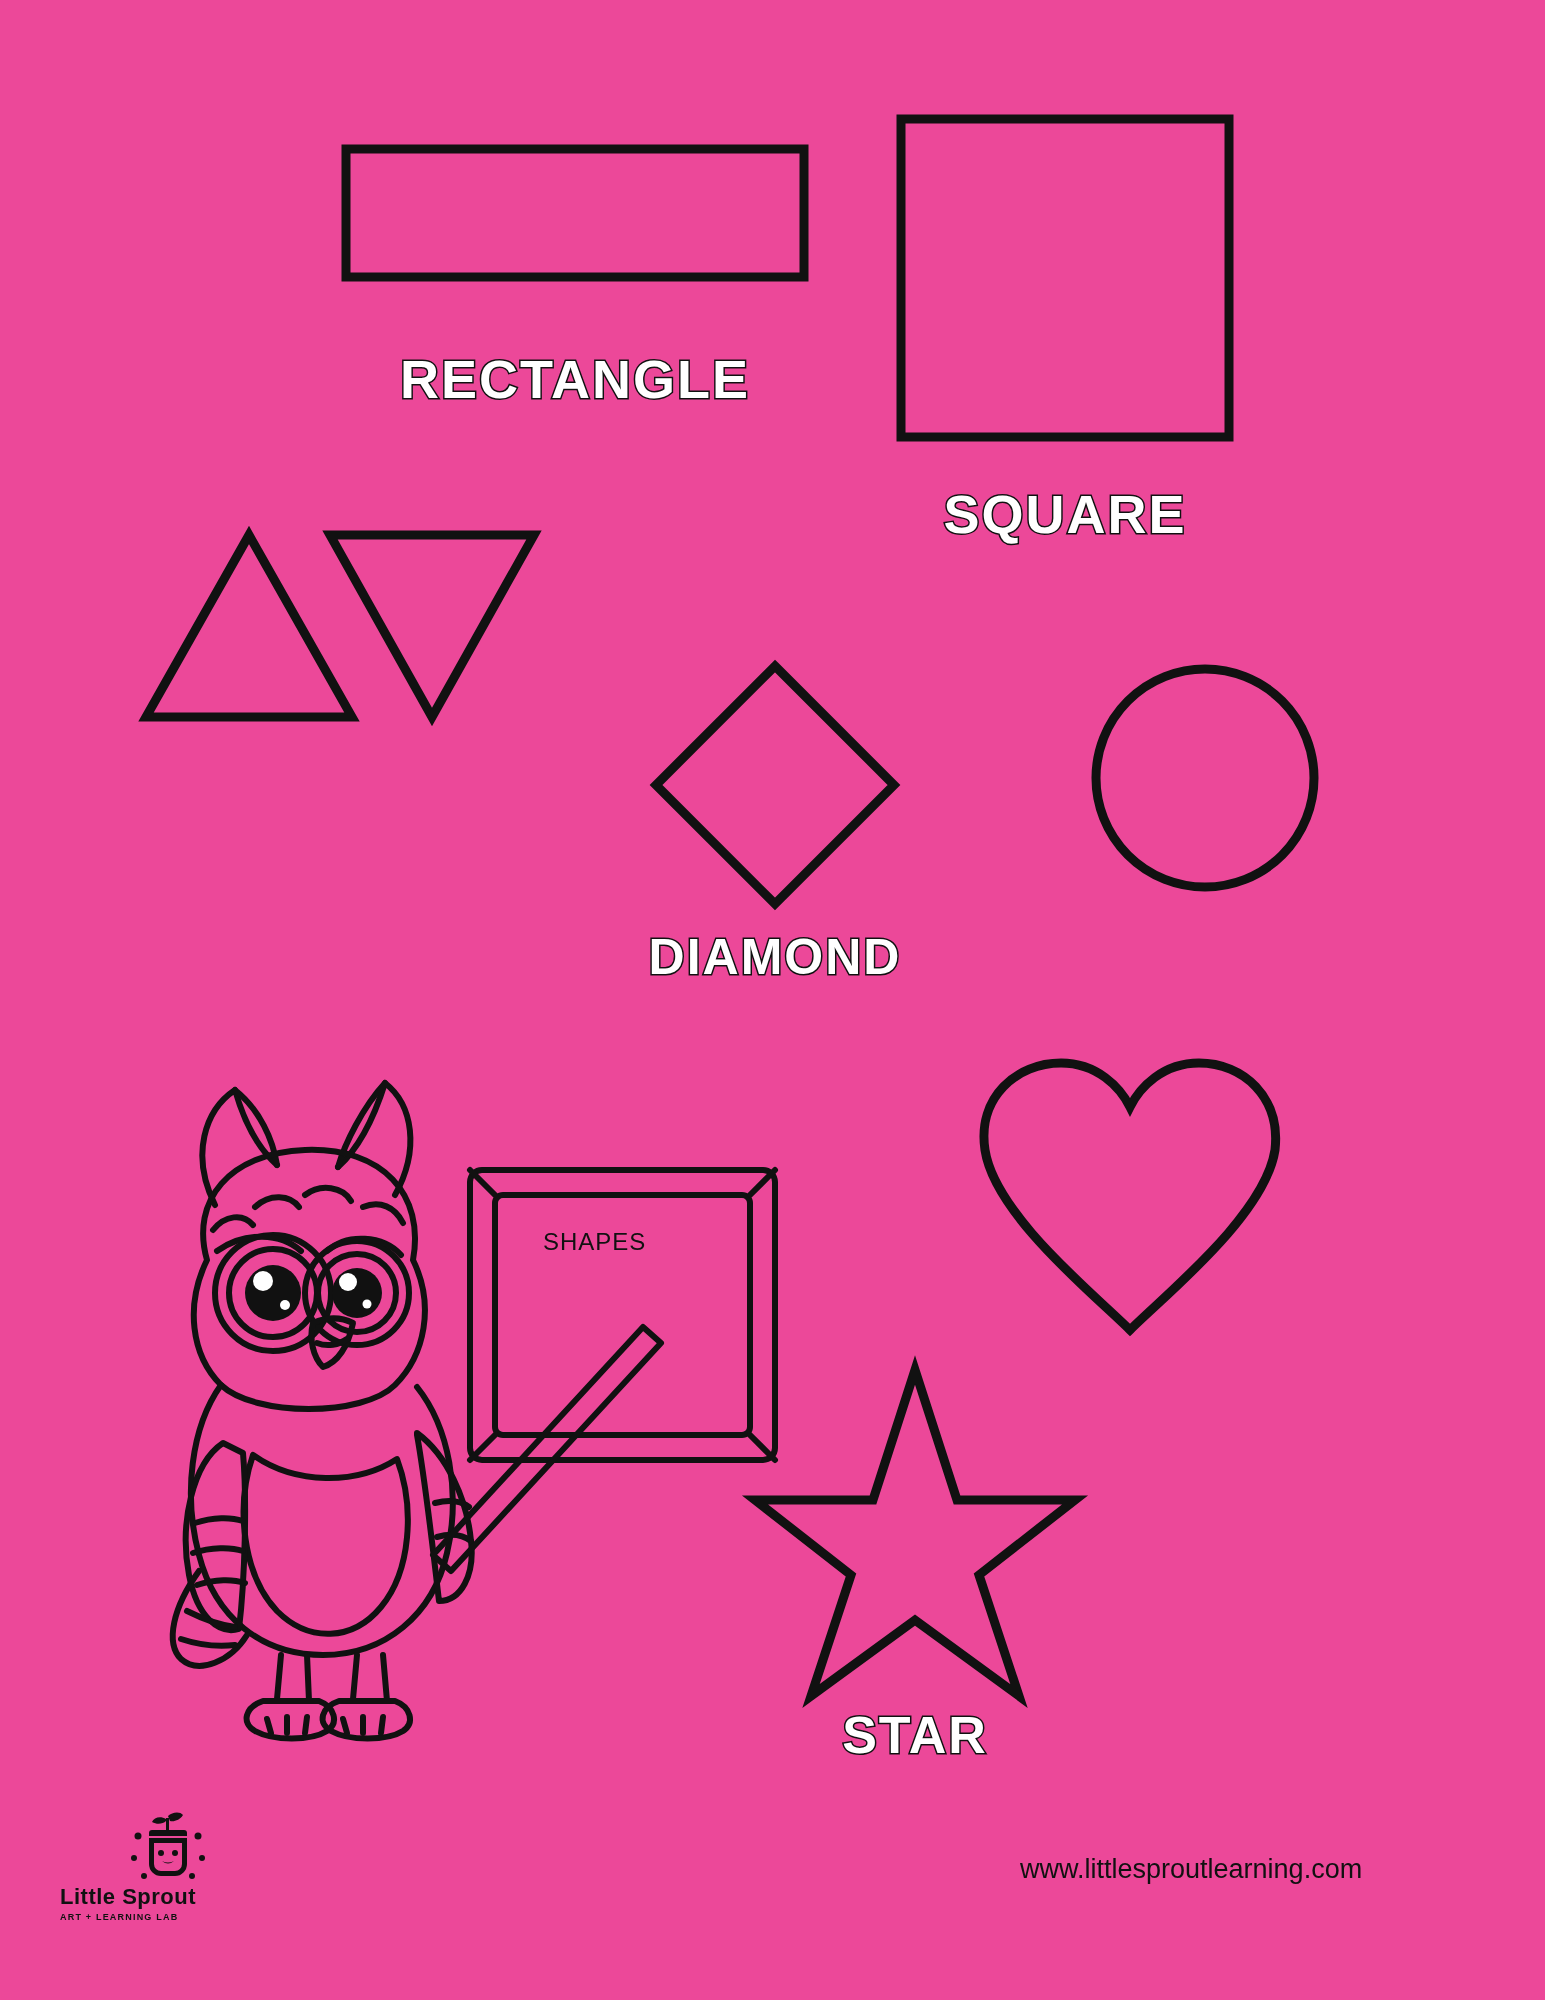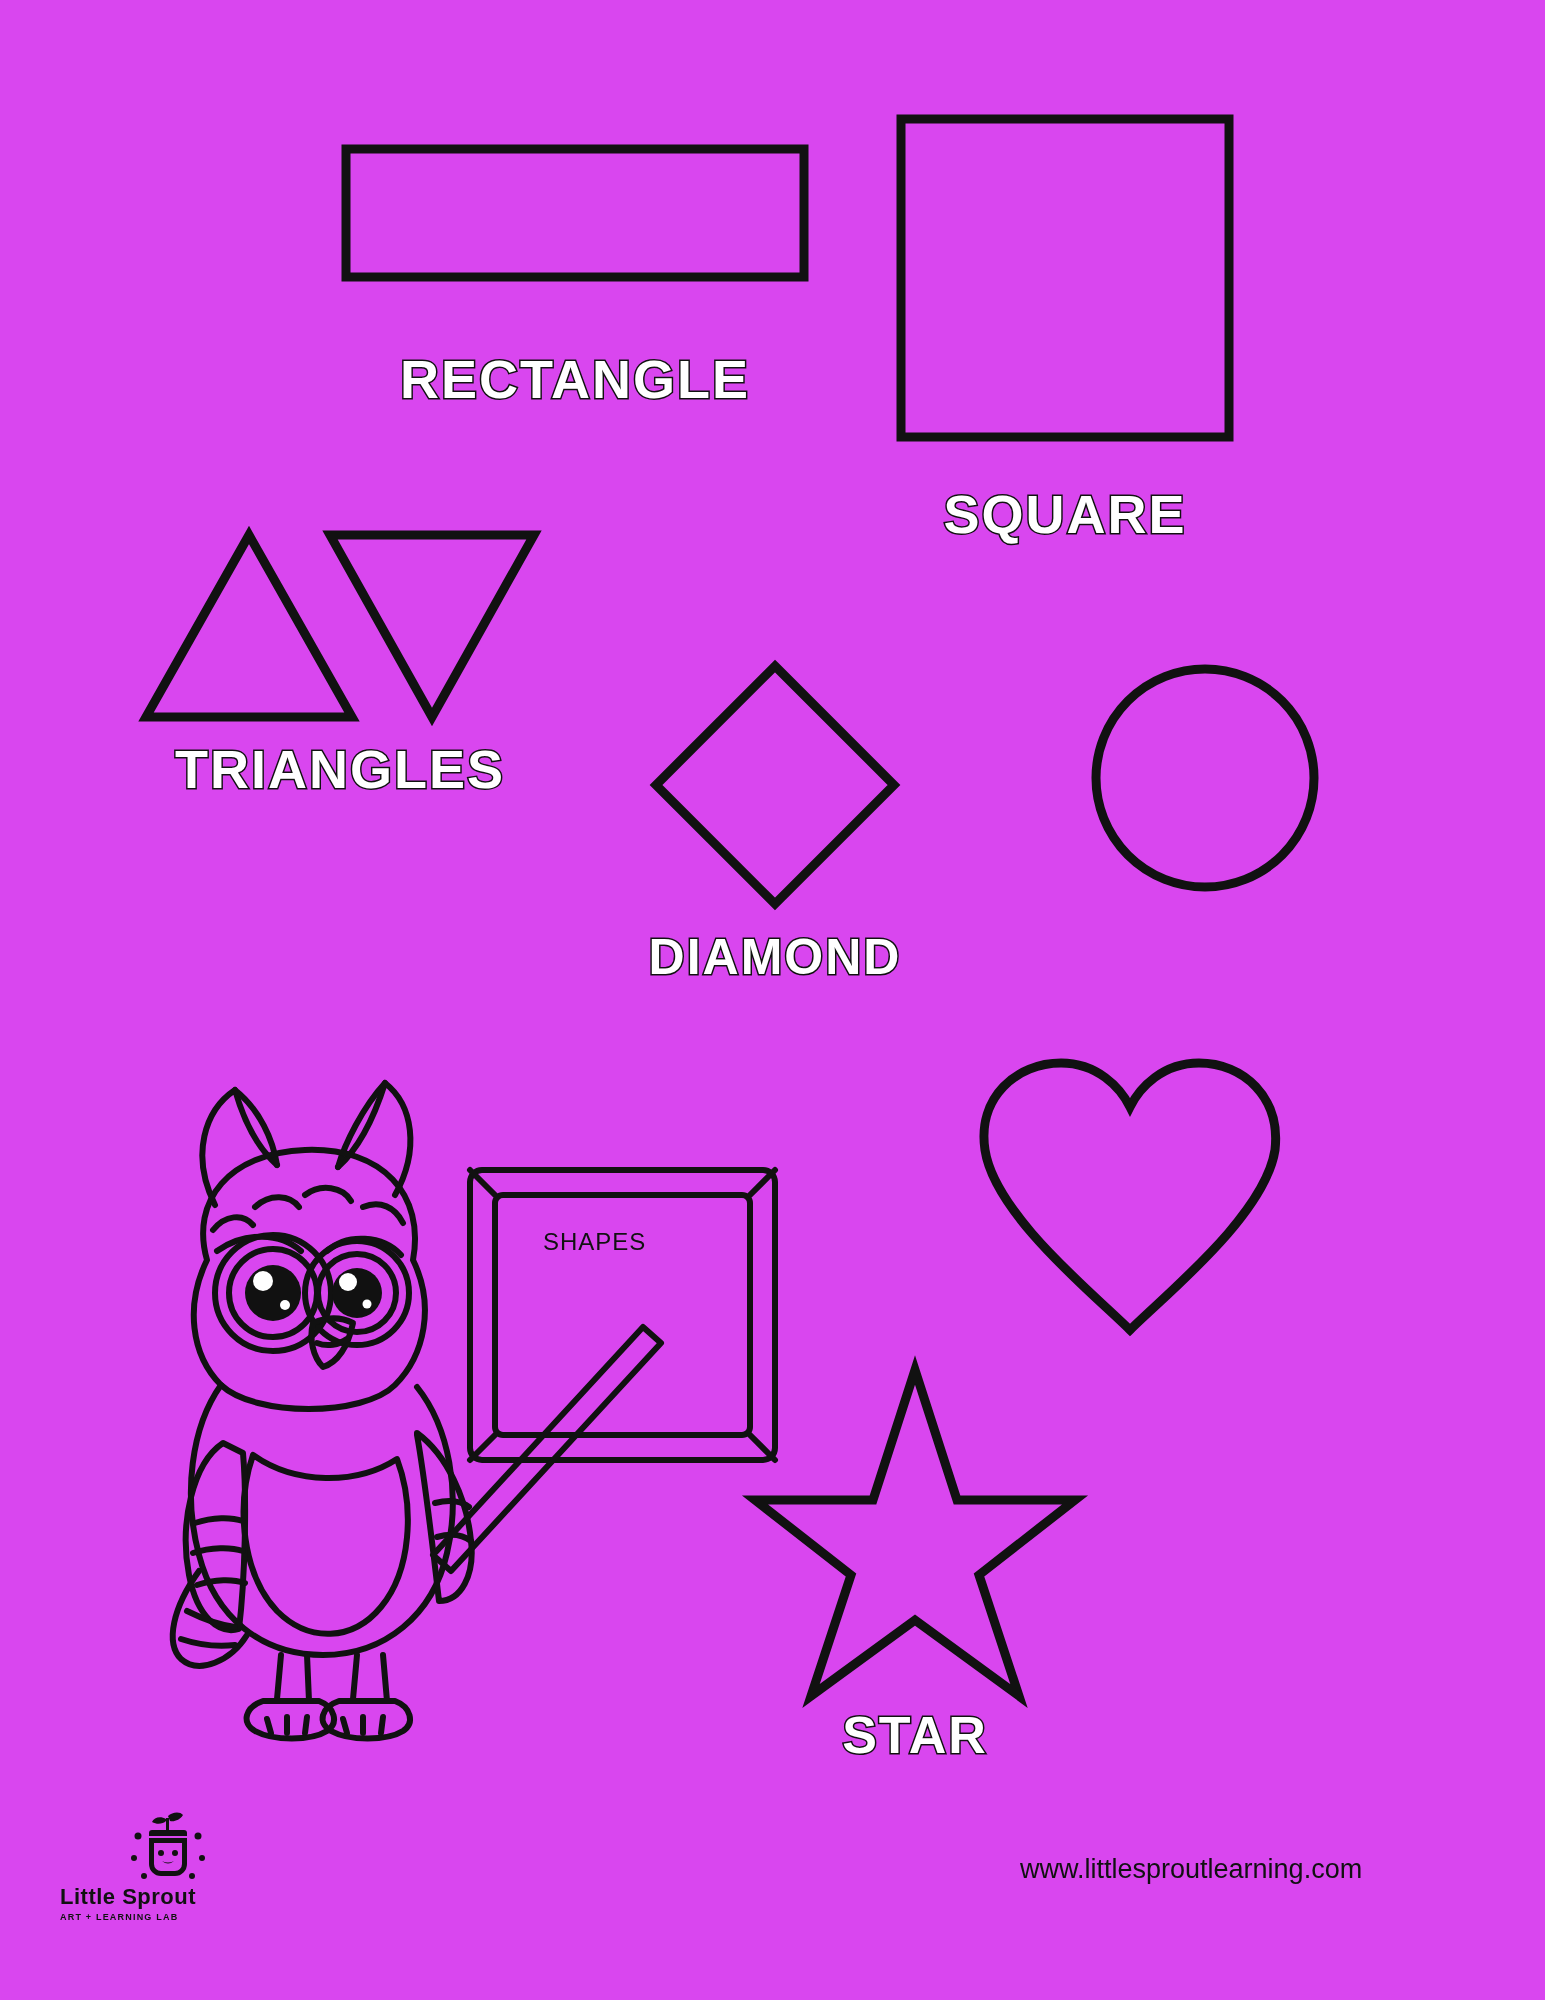--- a/index.html
+++ b/index.html
@@ -11,21 +11,21 @@
     width: 1545px;
     height: 2000px;
     position: relative;
     overflow: hidden;
     font-family: "Liberation Sans", sans-serif;
     color: #000000;
   }
   .sheet {
     position: absolute;
     inset: 0;
-    background: #d946ef;
+    background: #ec4899;
   }
   .shape-item {
     position: absolute;
   }
   .outline-label {
     position: absolute;
     font-family: "Liberation Sans", sans-serif;
     font-weight: 700;
     letter-spacing: 2px;
     color: #ffffff;
@@ -88,21 +88,20 @@
     </svg>
   </div>
   <div class="outline-label" style="left:875px; top:455px; width:380px; font-size:54px;margin-top:28px;">SQUARE</div>
 
   <div class="shape-item" style="left:140px; top:527px;">
     <svg width="400" height="200" viewBox="0 0 400 200" aria-hidden="true">
       <polygon points="109,8 212,190 6,190" fill="none" stroke="#111111" stroke-width="9"></polygon>
       <polygon points="190,8 394,8 292,190" fill="none" stroke="#111111" stroke-width="9"></polygon>
     </svg>
   </div>
-  <div class="outline-label" style="left:130px; top:738px; width:420px; font-size:54px;">TRIANGLES</div>
 
   <div class="shape-item" style="left:650px; top:660px;">
     <svg width="250" height="250" viewBox="0 0 250 250" aria-hidden="true">
       <polygon points="125,6 244,125 125,244 6,125" fill="none" stroke="#111111" stroke-width="9"></polygon>
     </svg>
   </div>
   <div class="outline-label" style="left:615px; top:928px; width:320px; font-size:50px;text-align:center;">DIAMOND</div>
 
   <div class="shape-item" style="left:1090px; top:663px;">
     <svg width="230" height="230" viewBox="0 0 230 230" aria-hidden="true">

